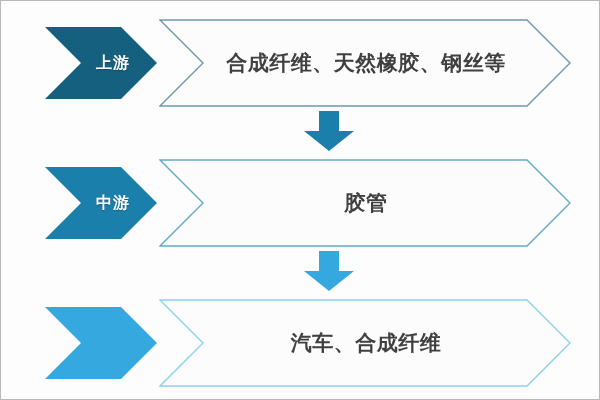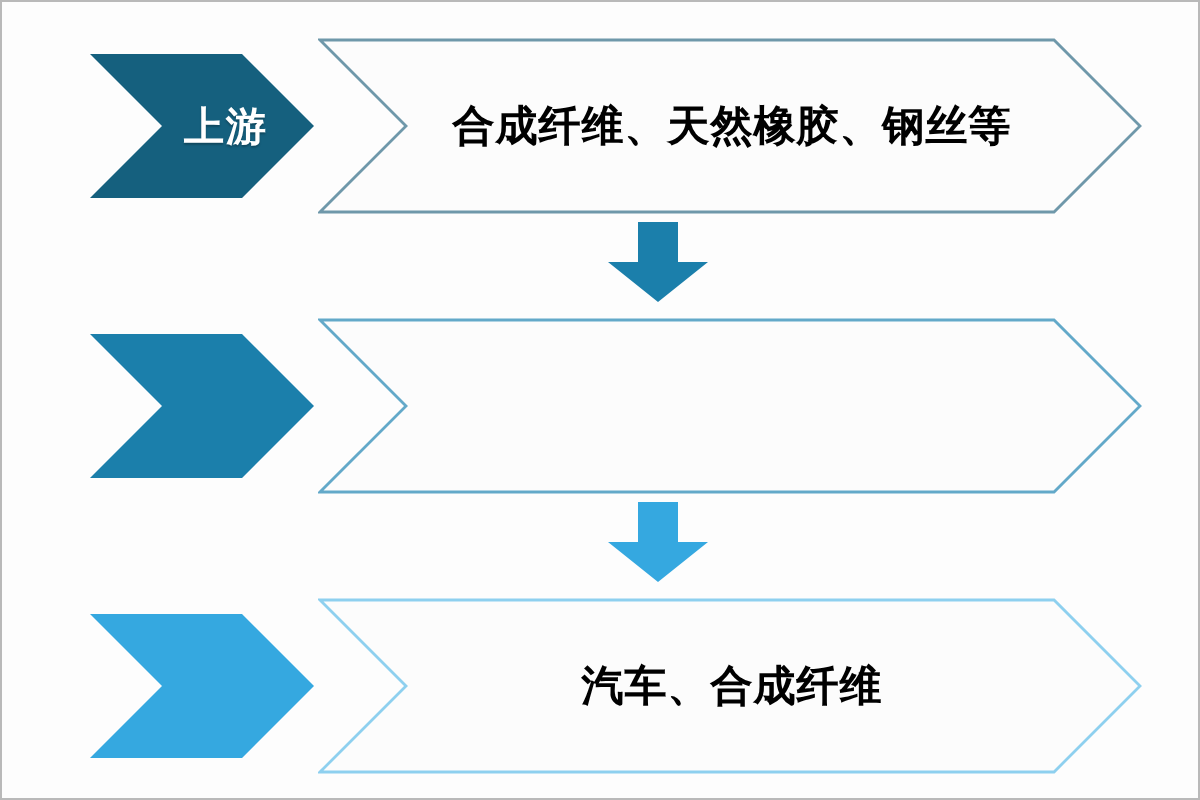--- a/index.html
+++ b/index.html
@@ -35,41 +35,41 @@
 
   .content-text {
     position:absolute;
     left:190px; top:6px;
     width:350px; height:88px;
     display:flex;
     align-items:center;
     justify-content:center;
     font-size:21px;
     font-weight:bold;
-    color:#000000;
+    color:#404040;
     letter-spacing:0.5px;
     white-space:nowrap;
   }
 
   
   .label-chevron {
     position:absolute;
     left:44px; top:14px;
     width:112px; height:72px;
   }
   .label-chevron svg { display:block; width:100%; height:100%; }
   .label-text {
     position:absolute;
     left:44px; top:14px;
     width:112px; height:72px;
     display:flex;
     align-items:center;
     justify-content:center;
     padding-left:24px;
-    font-size:20px;
+    font-size:16px;
     font-weight:bold;
     color:#ffffff;
     letter-spacing:1px;
     white-space:nowrap;
     text-shadow:0 1px 1px rgba(0,0,0,.25);
   }
 
   
   .arrow {
     position:absolute;
@@ -106,26 +106,28 @@
       <polygon points="15,0 35,0 35,20 50,20 25,40 0,20 15,20" fill="#1b7fab"></polygon>
     </svg>
   </div>
 
   <div class="row row-middle">
     <div class="outer-chevron">
       <svg viewBox="0 0 412 88" preserveAspectRatio="none">
         <polygon points="1,1 368,1 411,44 368,87 1,87 44,44" fill="#fcfcfc" stroke="#63a9c9" stroke-width="1.4"></polygon>
       </svg>
     </div>
+    <div class="content-text">胶管</div>
 
     <div class="label-chevron">
       <svg viewBox="0 0 112 72" preserveAspectRatio="none">
         <polygon points="0,0 76,0 112,36 76,72 0,72 36,36" fill="#1b7fab"></polygon>
       </svg>
     </div>
+    <div class="label-text">中游</div>
   </div>
 
   <div class="arrow arrow-2">
     <svg viewBox="0 0 50 40" preserveAspectRatio="none">
       <polygon points="15,0 35,0 35,20 50,20 25,40 0,20 15,20" fill="#35a8e0"></polygon>
     </svg>
   </div>
 
   <div class="row row-bottom">
     <div class="outer-chevron">

